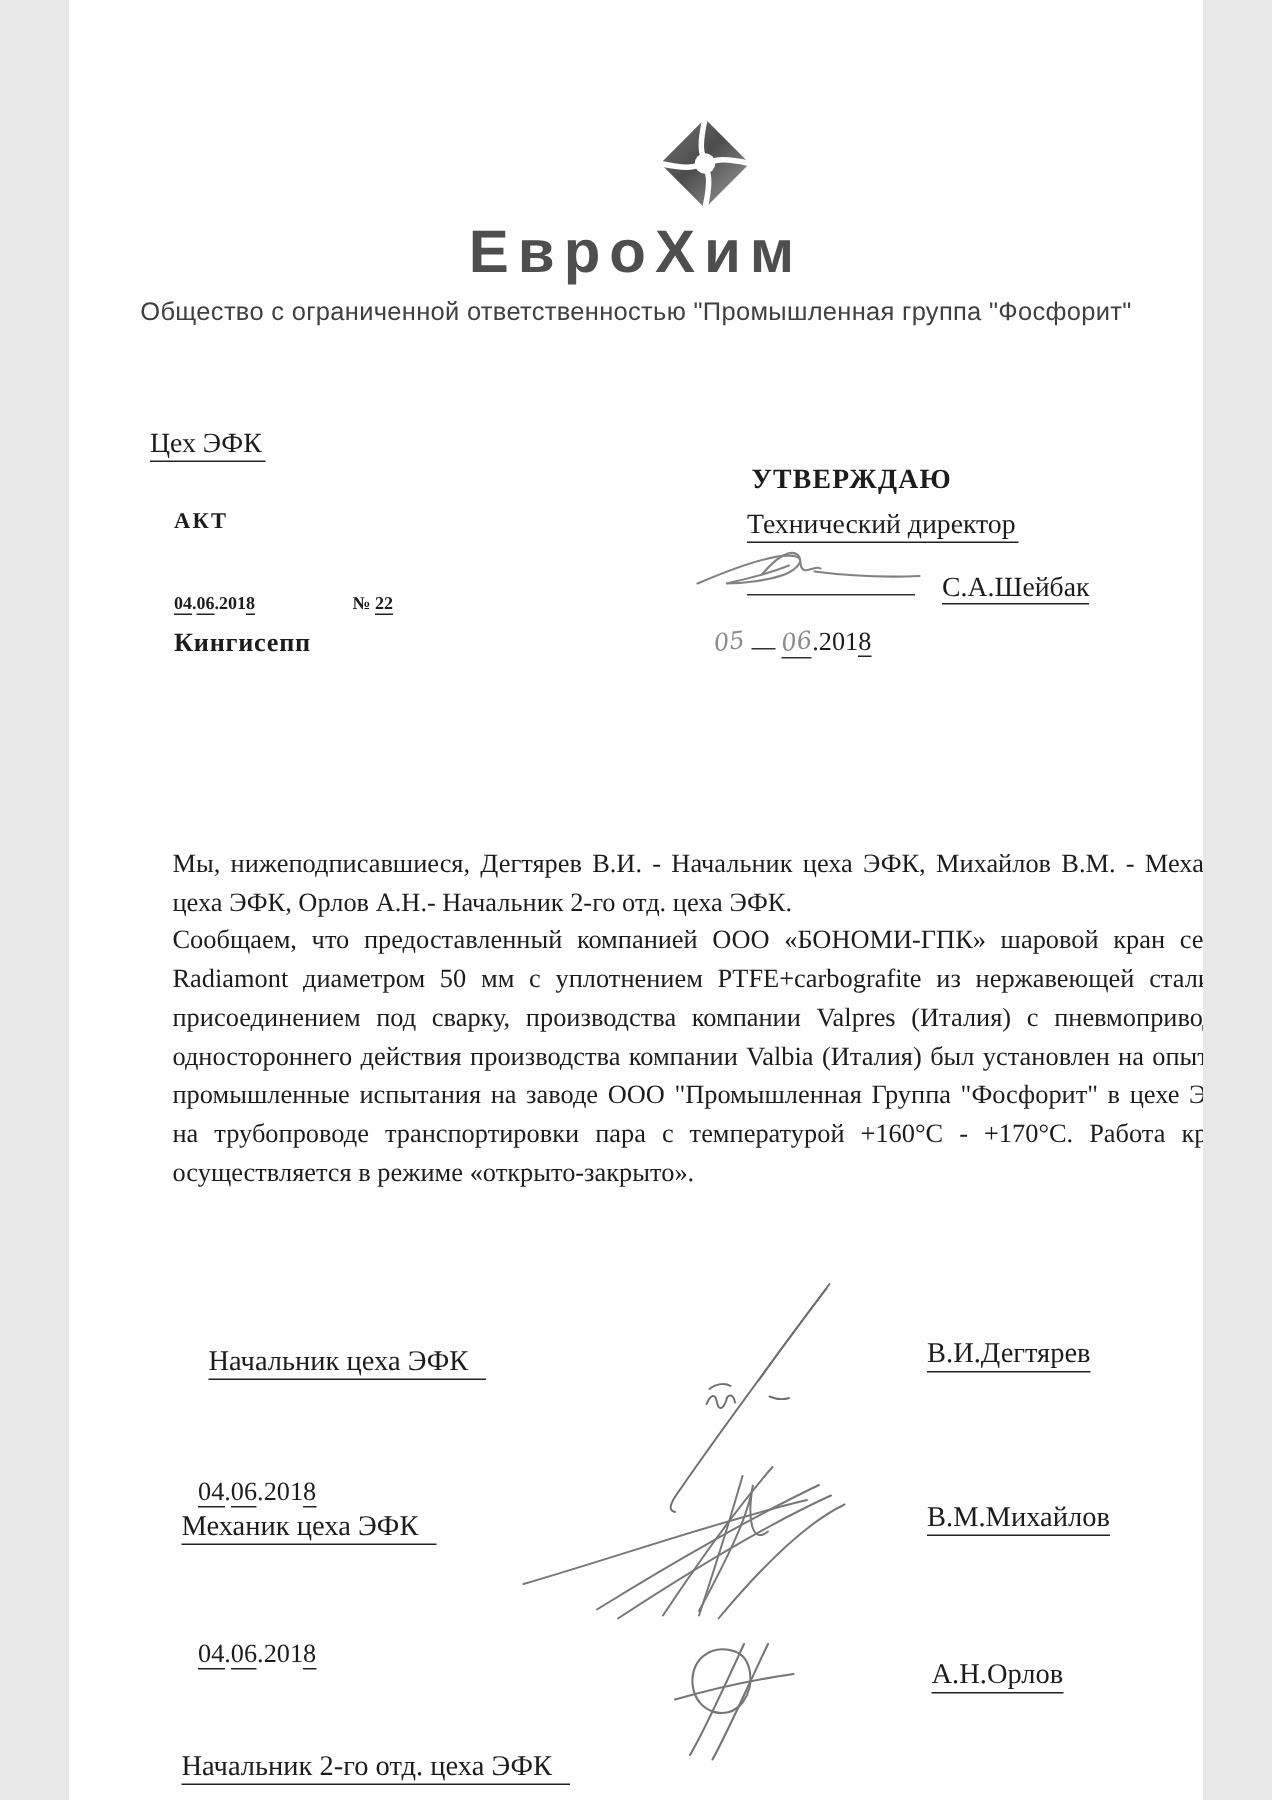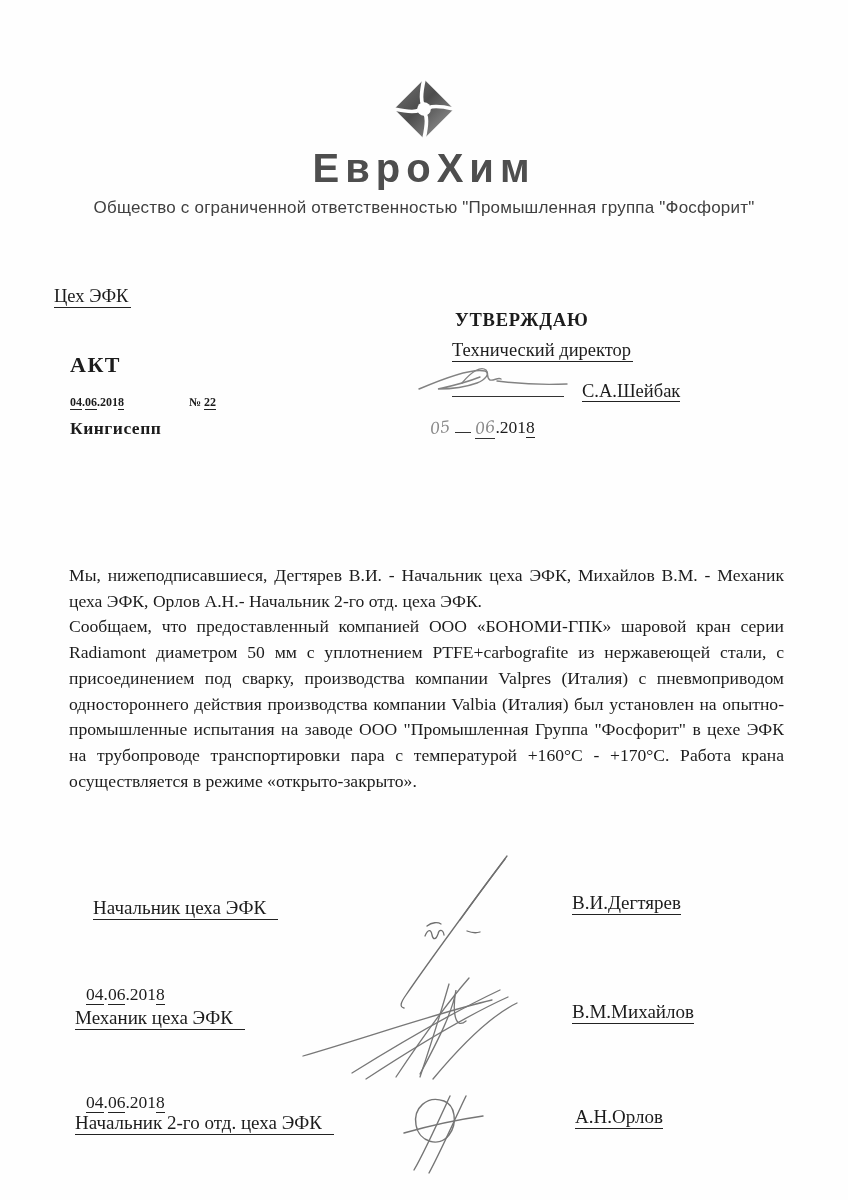--- a/index.html
+++ b/index.html
@@ -1,36 +1,36 @@
 <!DOCTYPE html>
 <html><head>
 <meta charset="utf-8">
 <style>
   html,body { margin:0; padding:0; background:#e8e8e8; }
   .page {
-    position:relative; width:848px; height:1200px; margin:0 auto;
+    position:relative; width:756px; height:1200px; margin:0 auto;
     background:#fefefe; overflow:hidden;
     font-family:"Liberation Serif", serif; color:#1c1c1c;
   }
   .abs { position:absolute; }
   
   .logo { left:389px; top:78px; }
   .wordmark {
     left:0; top:146px; width:100%; text-align:center;
     font-family:"Liberation Sans", sans-serif; font-weight:bold;
     font-size:40px; letter-spacing:6px; color:#4e4e4e;
   }
   .company {
     left:0; top:198px; width:100%; text-align:center;
     font-family:"Liberation Sans", sans-serif; font-size:17px;
     color:#404040; letter-spacing:0.2px;
   }
   
   .dept { left:54px; top:286px; font-size:18.5px; border-bottom:1.4px solid #222; padding-right:3px; }
-  .doc-type { left:70px; top:352px; font-size:22px; font-weight:bold; letter-spacing:1.5px; }
+  .doc-type { left:70px; top:340px; font-size:15px; font-weight:bold; letter-spacing:1.5px; }
   .doc-meta { left:70px; top:395px; font-size:12px; font-weight:bold; }
   .doc-meta .num { margin-left:62px; }
   .city { left:70px; top:418px; font-size:17.5px; font-weight:bold; letter-spacing:0.5px; }
   .approve-stamp { left:455px; top:310px; font-size:18.5px; font-weight:bold; letter-spacing:0.8px; }
   .approver-title { left:452px; top:340px; font-size:18.5px; border-bottom:1.4px solid #222; padding-right:2px; }
   .sig-line { left:452px; top:378px; font-size:18.5px; }
   .blank-line { display:inline-block; width:112px; border-bottom:1.5px solid #333; height:18px; vertical-align:baseline; }
   .sig-line .name { margin-left:18px; }
   .approve-date { left:430px; top:417px; font-size:17.5px; }
   .hand {
@@ -43,21 +43,21 @@
   
   .text-block { left:69px; top:563px; width:715px; font-size:17.6px; line-height:25.7px; text-align:justify; }
   .basis { margin:0 0 12px 0; }
   .para { margin:0; }
   
   .sgn-title { font-size:19px; border-bottom:1.4px solid #222; padding-right:12px; }
   .sgn-date { font-size:17.5px;margin-top:42px; }
   .sgn-name { font-size:19px; border-bottom:1.4px solid #222; }
   .t1 { left:93px; top:897px; } .d1 { left:86px; top:942px; } .n1 { left:572px; top:892px; }
   .t2 { left:75px; top:1007px; } .d2 { left:86px; top:1050px; } .n2 { left:572px; top:1001px; }
-  .t3 { left:75px; top:1112px; } .d3 { left:86px; top:1156px; } .n3 { left:575px; top:1106px; }
+  .t3 { left:75px; top:1167px; } .d3 { left:86px; top:1156px; } .n3 { left:575px; top:1106px; }
   .ink { position:absolute; left:0; top:0; pointer-events:none; }
 </style>
 </head>
 <body>
 
 <div class="page">
 
   <svg class="abs logo" width="70" height="62" viewBox="0 0 100 100">
     <defs>
       <linearGradient id="lg" x1="0" y1="0" x2="1" y2="1">

